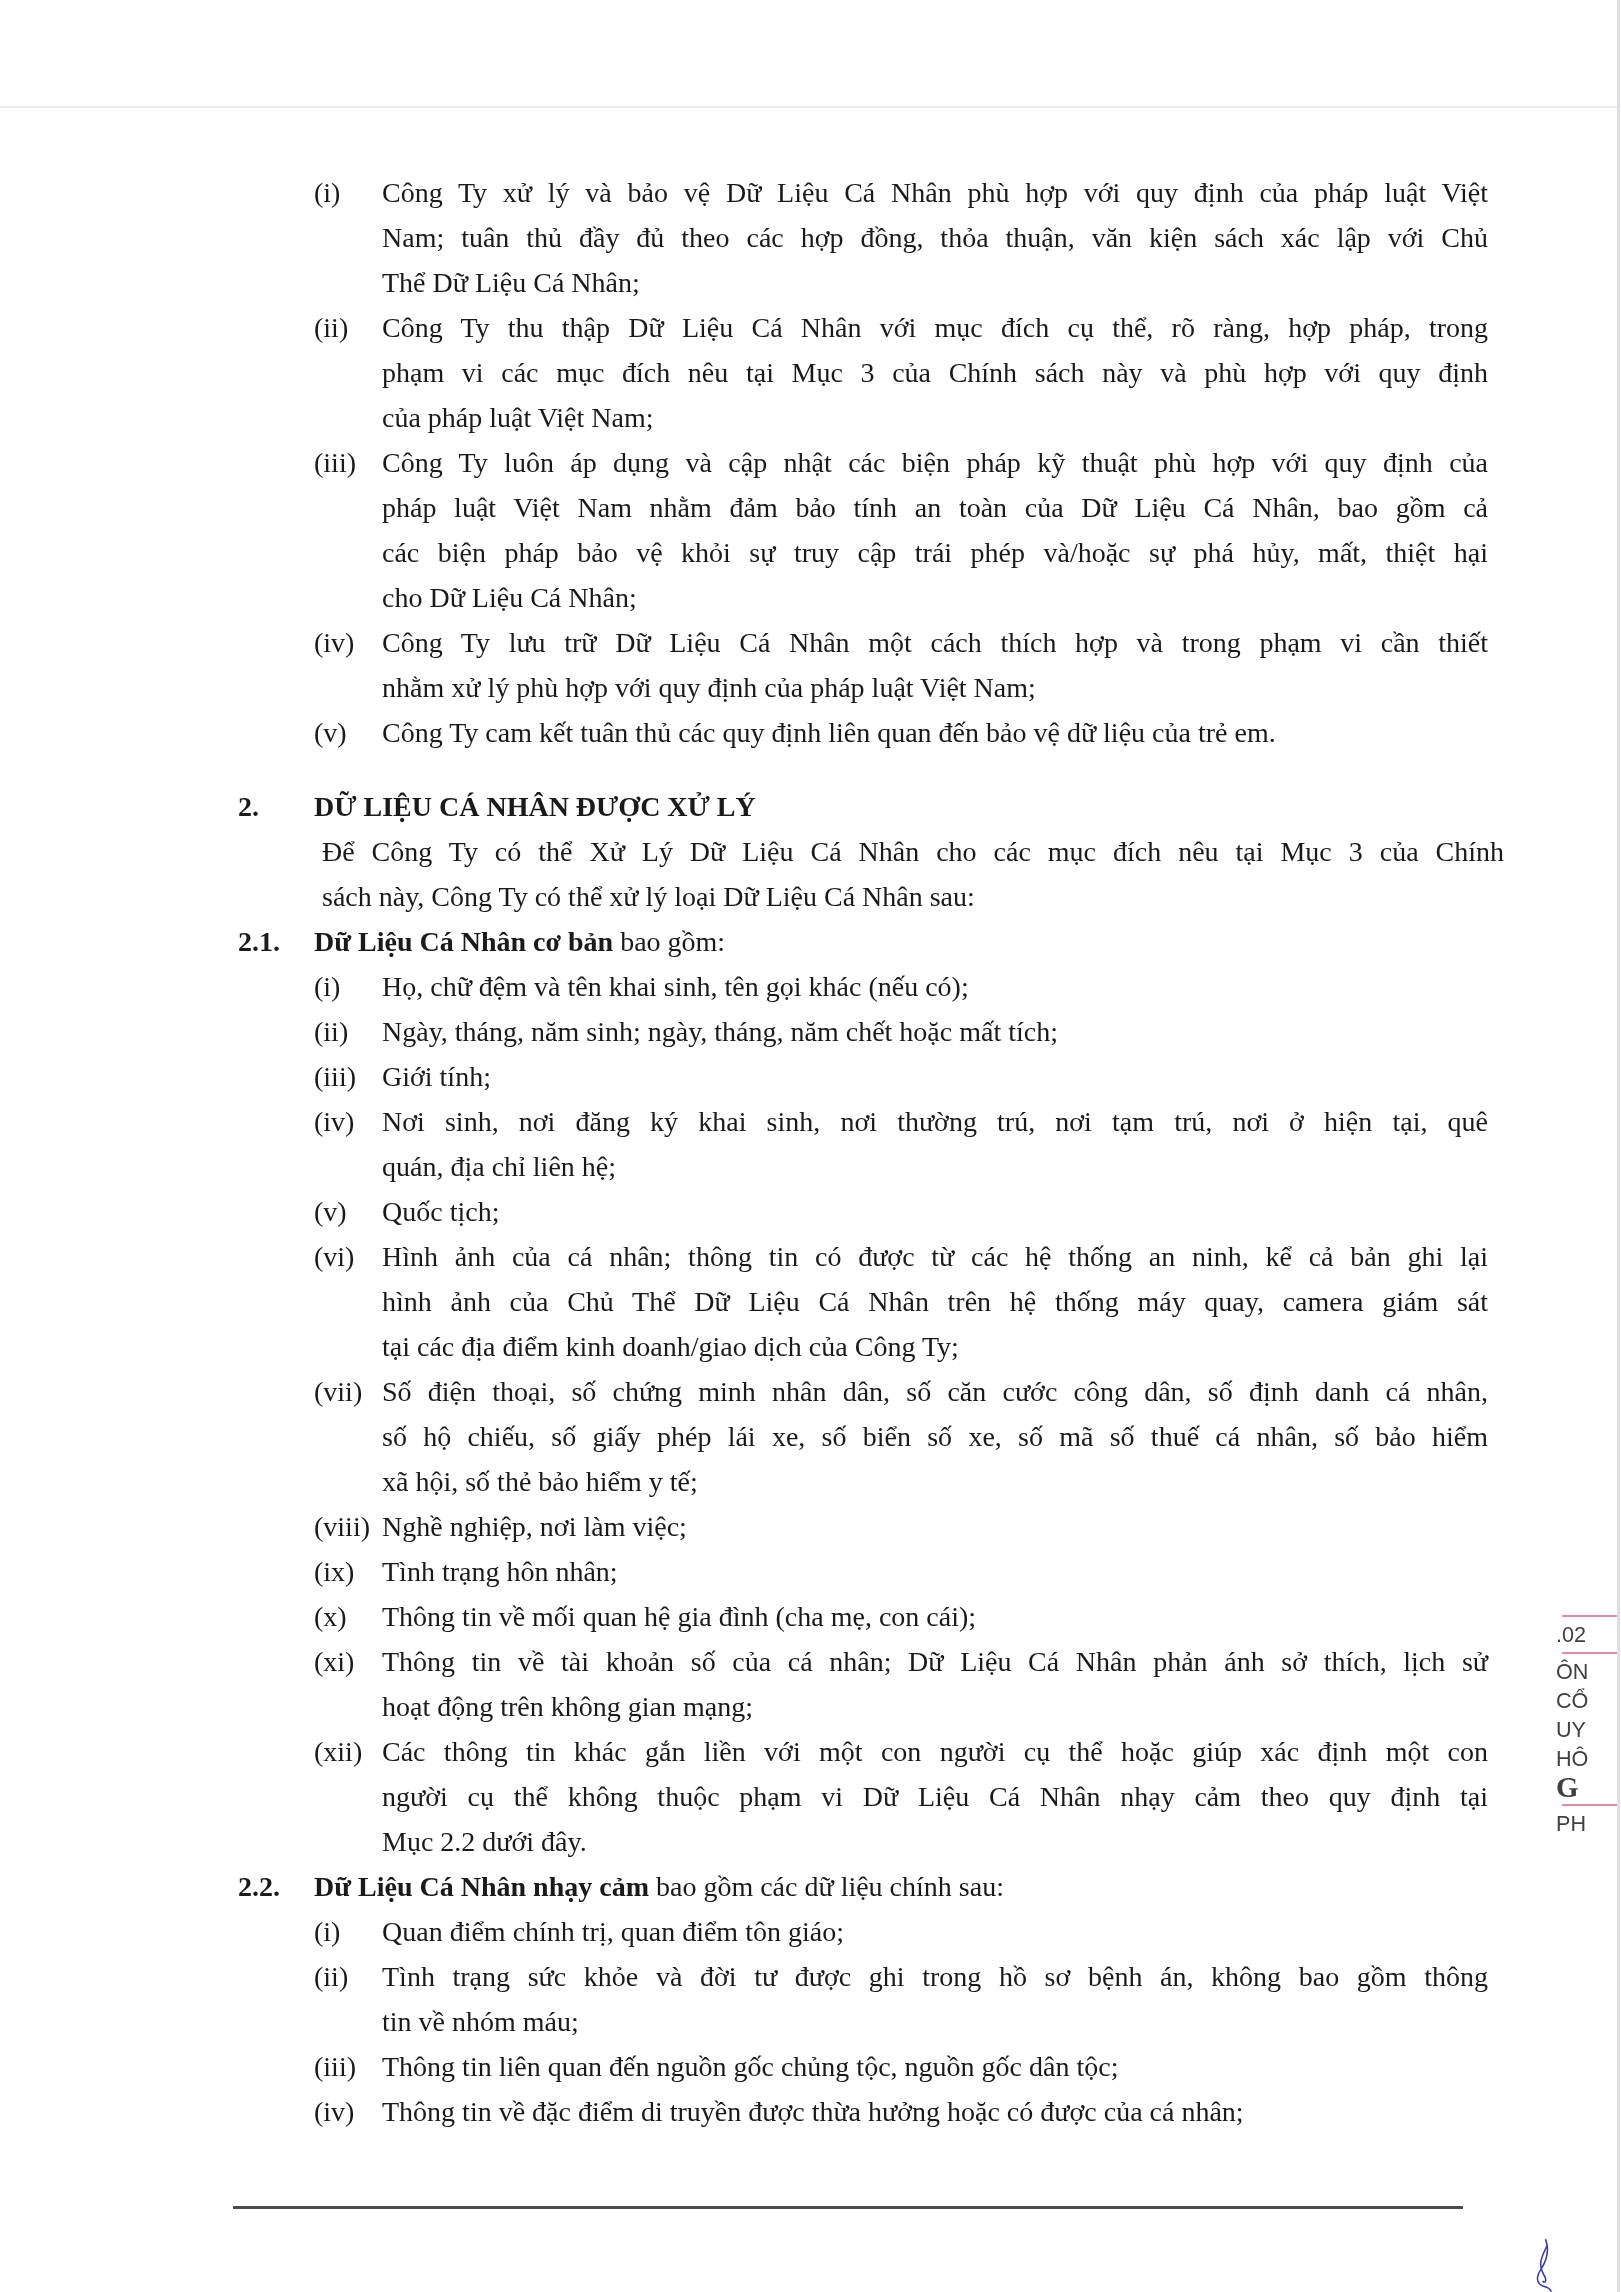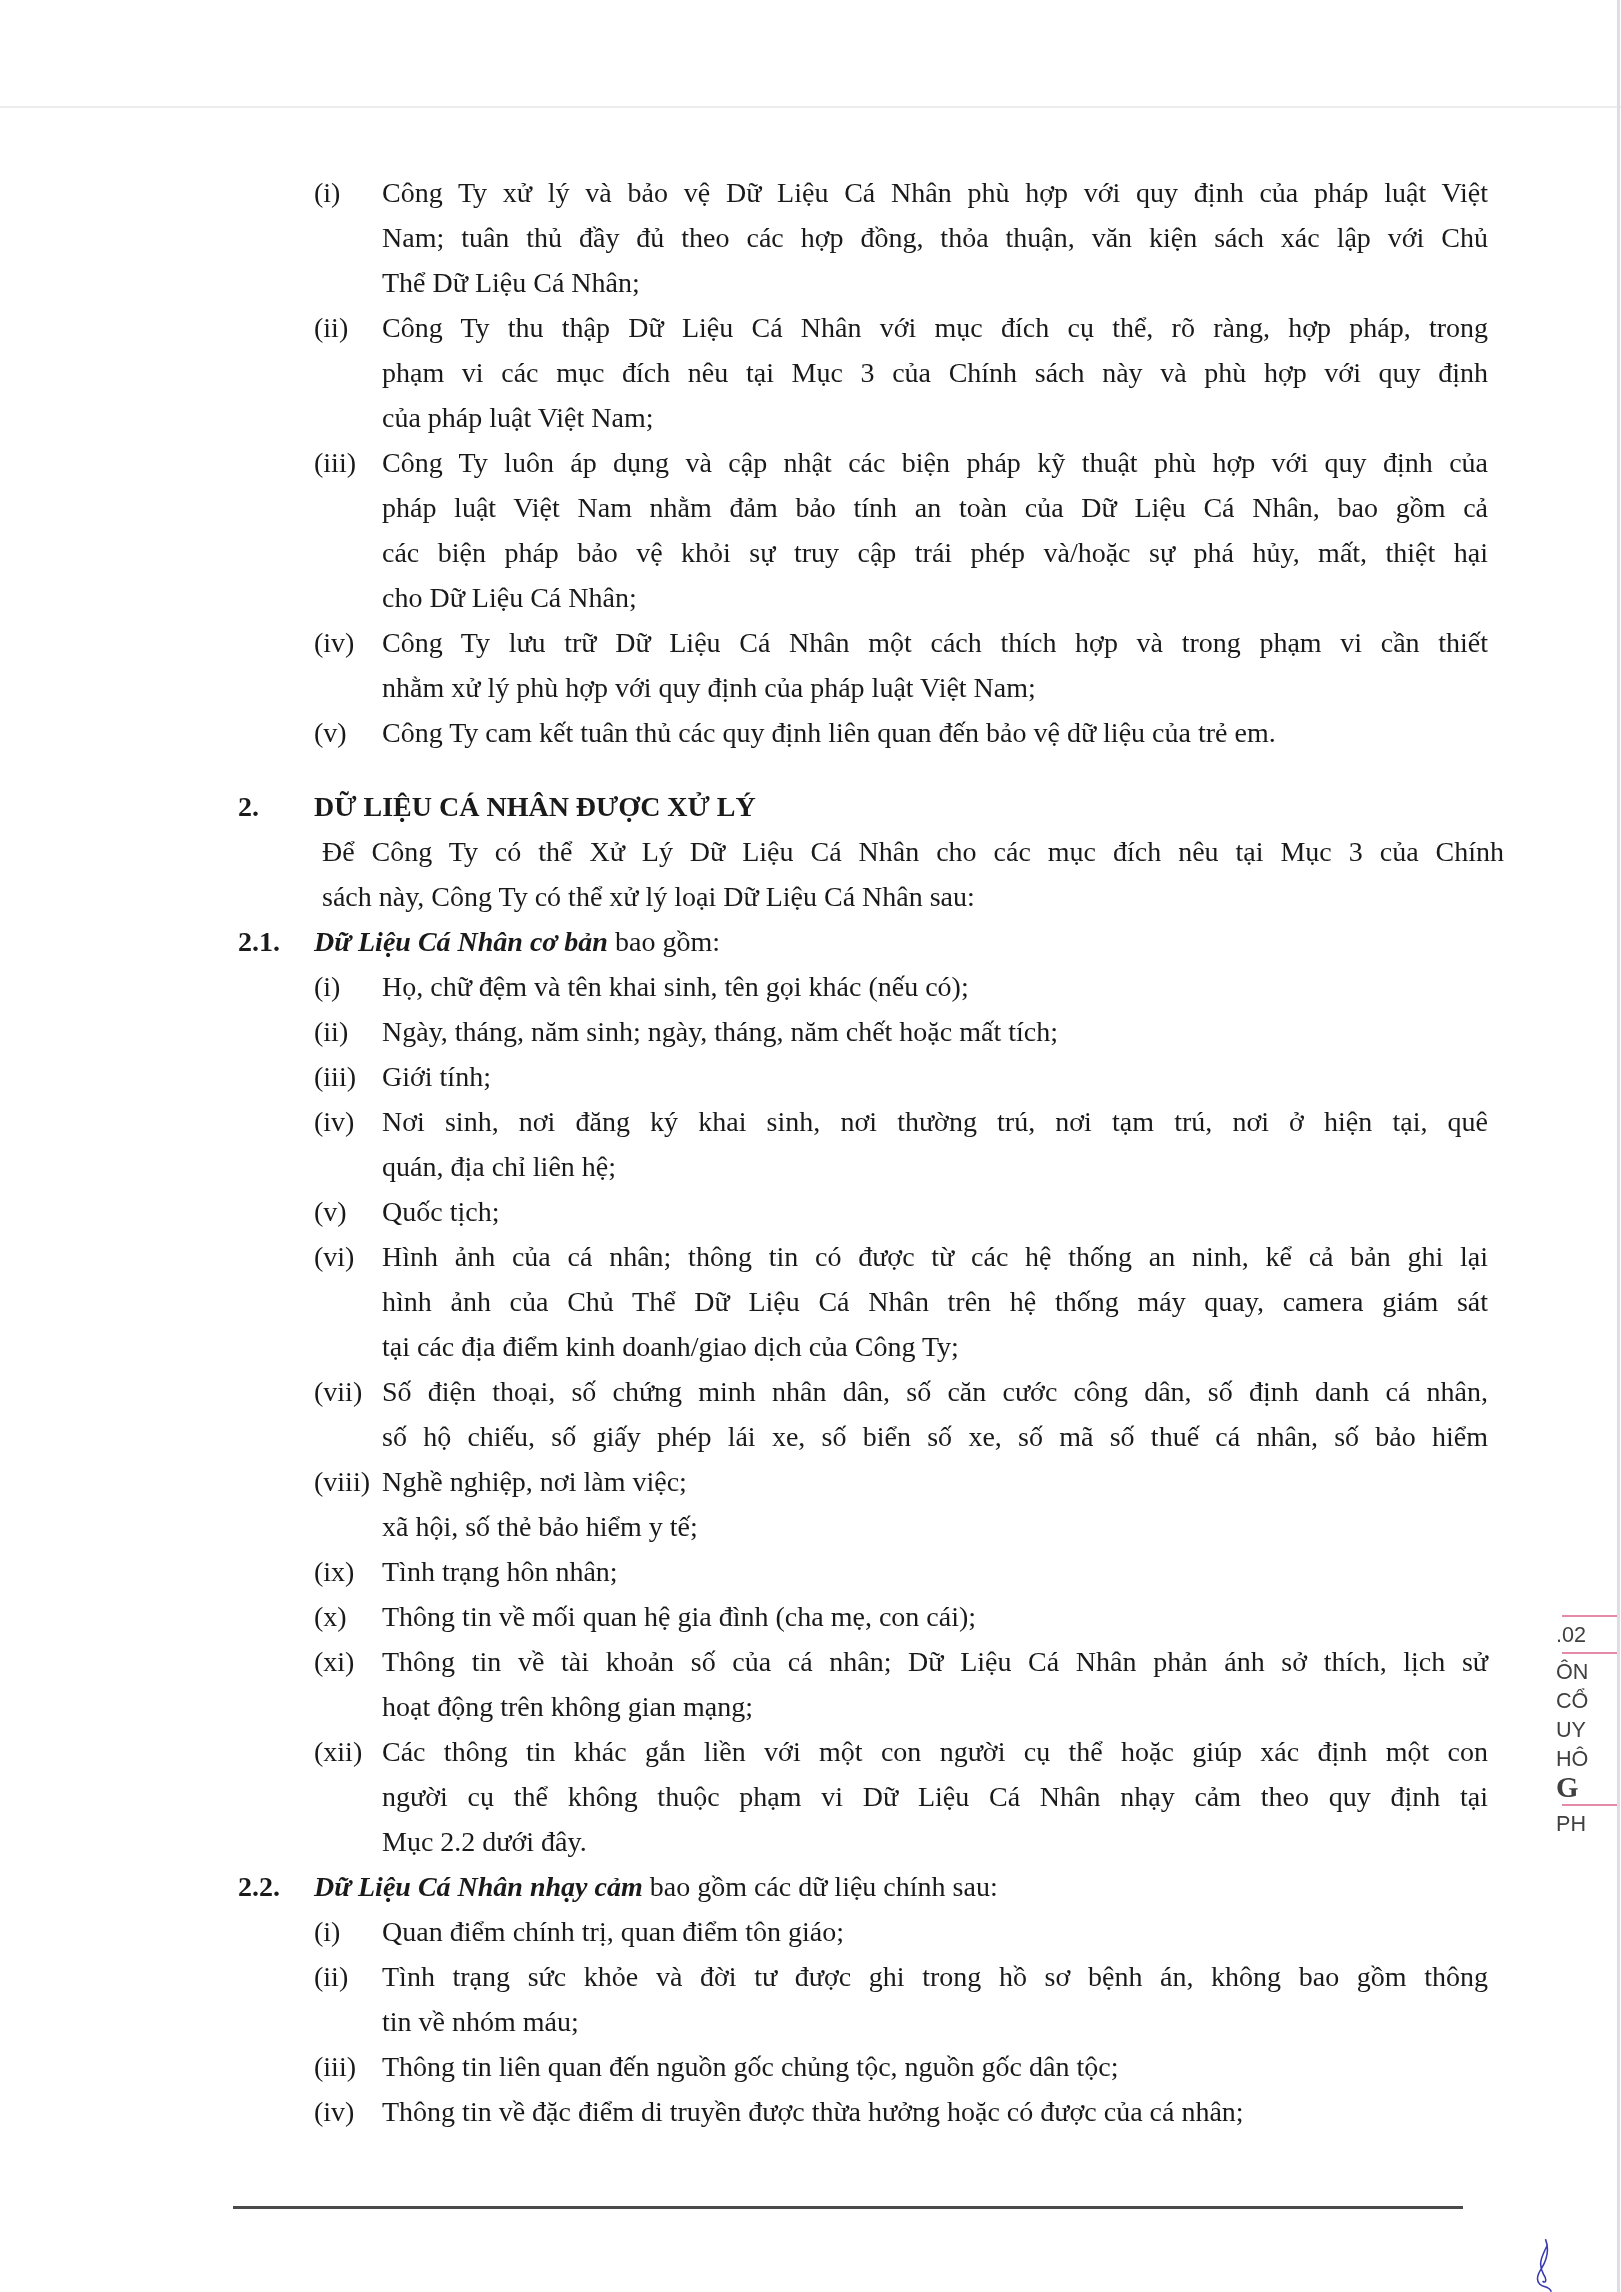--- a/index.html
+++ b/index.html
@@ -10,21 +10,21 @@
   .content { position: absolute; left: 0; top: 170px; width: 1621px; }
   .line { position: relative; height: 45px; line-height: 45px; font-size: 28px; white-space: nowrap; }
   .label { position: absolute; left: 314px; }
   .txt { position: absolute; left: 382px; width: 1106px; text-align: justify; text-align-last: justify; }
   .txt.last { text-align-last: left; }
   .sec-num { position: absolute; left: 238px; font-weight: bold; }
   .sec-title { position: absolute; left: 314px; font-weight: bold; }
   .sec-txt { position: absolute; left: 322px; width: 1182px; text-align: justify; text-align-last: justify; }
   .sec-txt.last { text-align-last: left; }
   .gap { height: 29px; }
-  .bi { font-weight: bold; font-style: italic; }
+  .bi { font-weight: bold; }
   .footer-rule { position: absolute; left: 233px; top: 2206px; width: 1230px; height: 2.9px; background: #4a4a4a; }
   .stamp { position: absolute; left: 1556px; top: 1612px; width: 61px; height: 245px; color: #404040;
            font-family: "Liberation Sans", sans-serif; font-size: 21.6px; line-height: 29px; overflow: hidden; }
   .stamp .arc { display: block; width: 59px; height: 2px; background: #e48aa6; margin: 2.9px 0 2.9px 5.9px; }
   .stamp .big { font-family: "Liberation Serif", serif; font-weight: bold; font-size: 29px; }
   .signature { position: absolute; left: 1524px; top: 2235px; width: 39px; height: 59px; }
 </style>
 </head>
 <body>
 
@@ -125,25 +125,25 @@
       <span class="txt last">tại các địa điểm kinh doanh/giao dịch của Công Ty;</span>
     </div>
     <div class="line">
       <span class="label">(vii)</span>
       <span class="txt">Số điện thoại, số chứng minh nhân dân, số căn cước công dân, số định danh cá nhân,</span>
     </div>
     <div class="line">
       <span class="txt">số hộ chiếu, số giấy phép lái xe, số biển số xe, số mã số thuế cá nhân, số bảo hiểm</span>
     </div>
     <div class="line">
+      <span class="txt last">xã hội, số thẻ bảo hiểm y tế;</span>
+    </div>
+    <div class="line">
       <span class="label">(viii)</span>
       <span class="txt last">Nghề nghiệp, nơi làm việc;</span>
-    </div>
-    <div class="line">
-      <span class="txt last">xã hội, số thẻ bảo hiểm y tế;</span>
     </div>
     <div class="line">
       <span class="label">(ix)</span>
       <span class="txt last">Tình trạng hôn nhân;</span>
     </div>
     <div class="line">
       <span class="label">(x)</span>
       <span class="txt last">Thông tin về mối quan hệ gia đình (cha mẹ, con cái);</span>
     </div>
     <div class="line">

